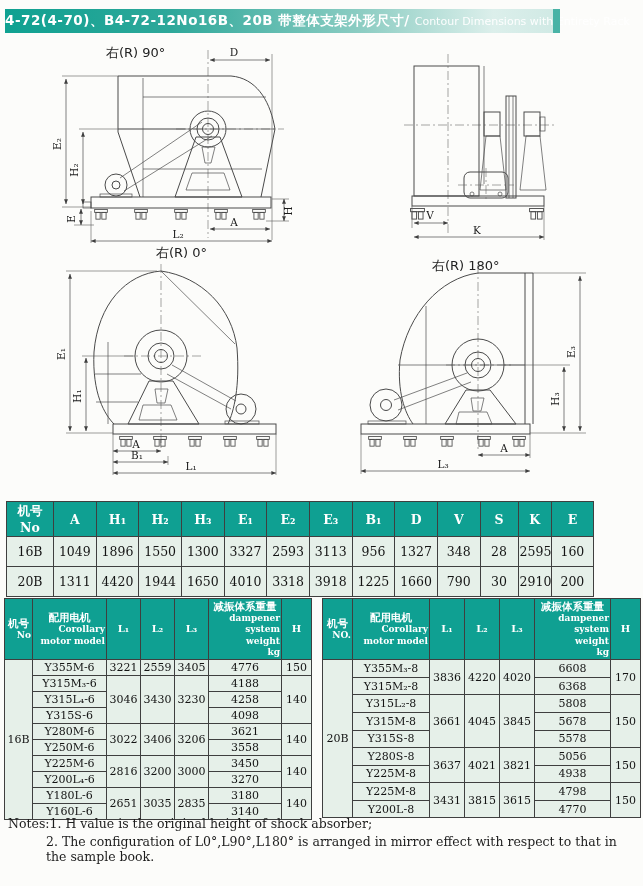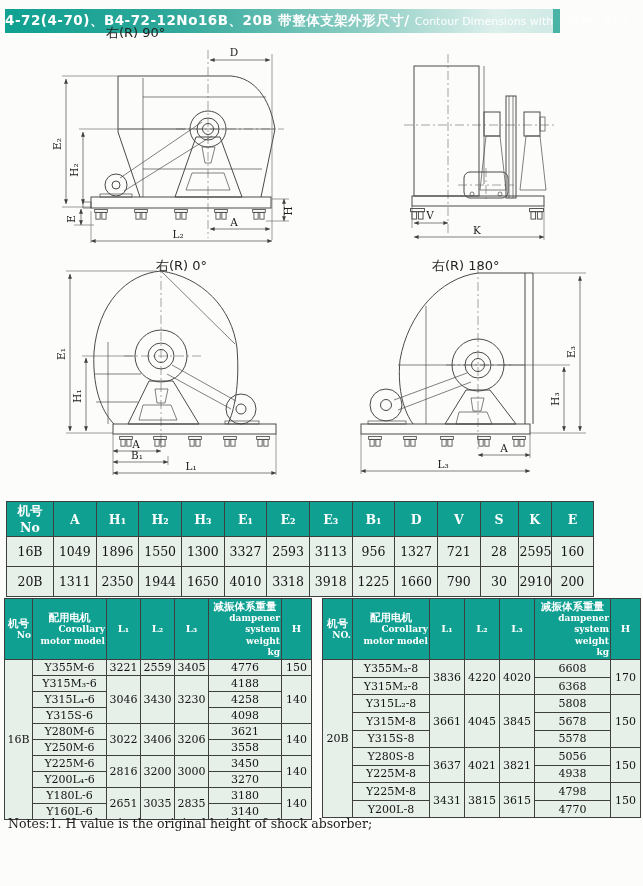--- a/index.html
+++ b/index.html
@@ -64,22 +64,22 @@
         </g>
       </symbol>
     </defs>
   </svg>
 
   <div class="titlebar">
     <span class="title-zh">4-72(4-70)、B4-72-12No16B、20B 带整体支架外形尺寸/</span>
     <span class="title-en">Contour Dimensions with Entirety Rack</span>
   </div>
 
-  <div class="viewlabel" style="left:106px;top:24px">右(R) 90°</div>
-  <div class="viewlabel" style="left:156px;top:257px">右(R) 0°</div>
+  <div class="viewlabel" style="left:106px;top:44px">右(R) 90°</div>
+  <div class="viewlabel" style="left:156px;top:244px">右(R) 0°</div>
   <div class="viewlabel" style="left:432px;top:257px">右(R) 180°</div>
 
   <svg style="left:36px;top:36px" width="310" height="212" viewBox="0 0 310 212">
     <path class="cl" d="M172 14 V202"></path>
     <path class="cl" d="M140 93 H248"></path>
     <g>
       <path class="ln" d="M82 40 H195 C220 42 233 64 238 88 L239 93 L225 161"></path>
       <path class="ln" d="M82 40 V96 L104 161"></path>
       <path class="ln thin" d="M107 42 V161 M107 61 H230 M82 93 H239 M107 133 H226"></path>
     </g>
@@ -291,29 +291,29 @@
           <td>16B</td>
           <td>1049</td>
           <td>1896</td>
           <td>1550</td>
           <td>1300</td>
           <td>3327</td>
           <td>2593</td>
           <td>3113</td>
           <td>956</td>
           <td>1327</td>
-          <td>721</td>
+          <td>348</td>
           <td>28</td>
           <td>2595</td>
           <td>160</td>
         </tr>
         <tr>
           <td>20B</td>
           <td>1311</td>
-          <td>2350</td>
+          <td>4420</td>
           <td>1944</td>
           <td>1650</td>
           <td>4010</td>
           <td>3318</td>
           <td>3918</td>
           <td>1225</td>
           <td>1660</td>
           <td>790</td>
           <td>30</td>
           <td>2910</td>
@@ -487,15 +487,16 @@
         </tr>
         <tr>
           <td>Y200L-8</td>
           <td>4770</td>
         </tr>
       </tbody>
   </table>
 
   <div class="notes">
     <div class="note-en">Notes:1. H value is the original height of shock absorber;</div>
+    <div class="note-en note-en2">2.  The configuration of L0°,L90°,L180° is arranged in mirror effect with respect to that in the sample book.</div>
   </div>
 
 </div>
 
 </body></html>

